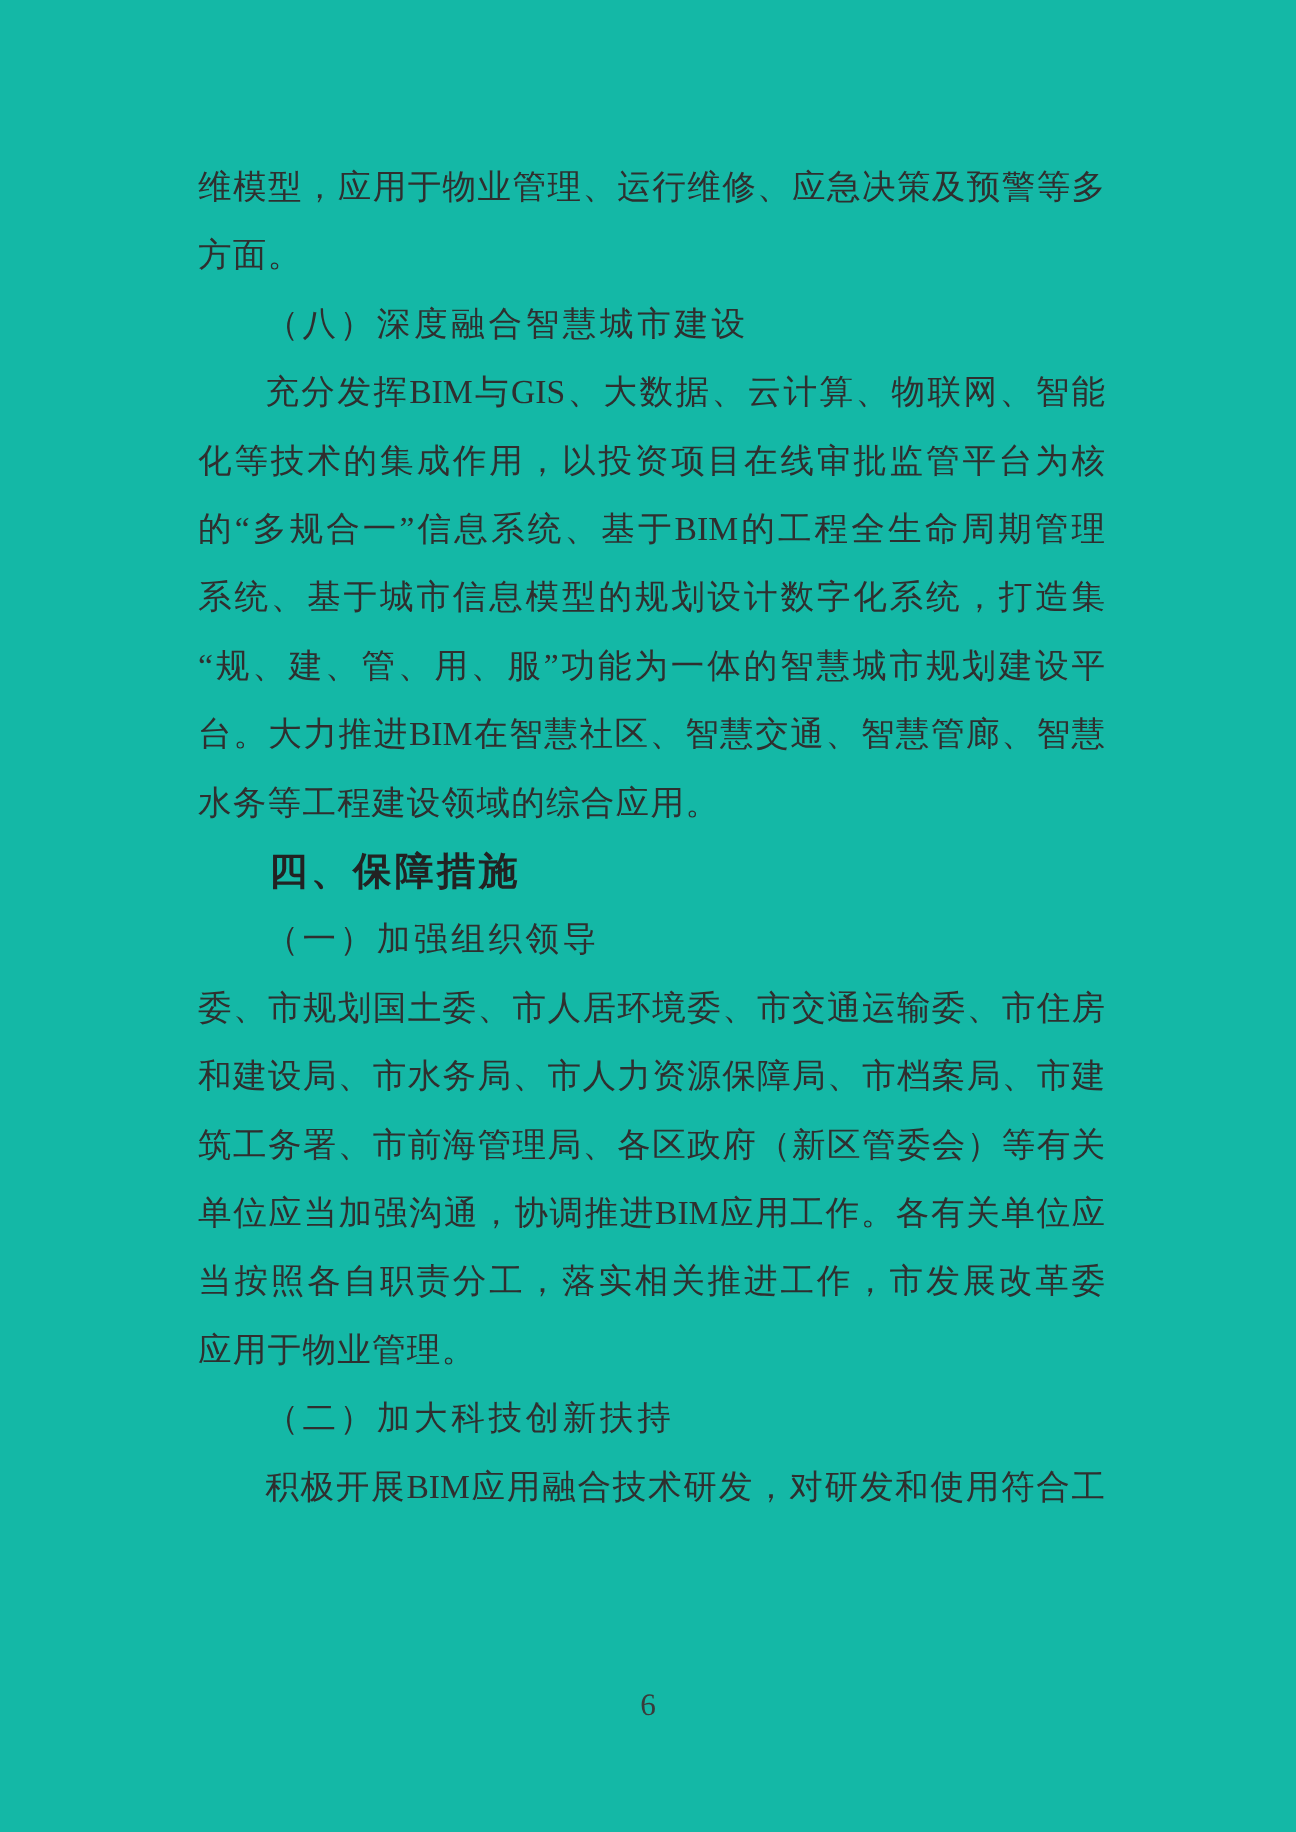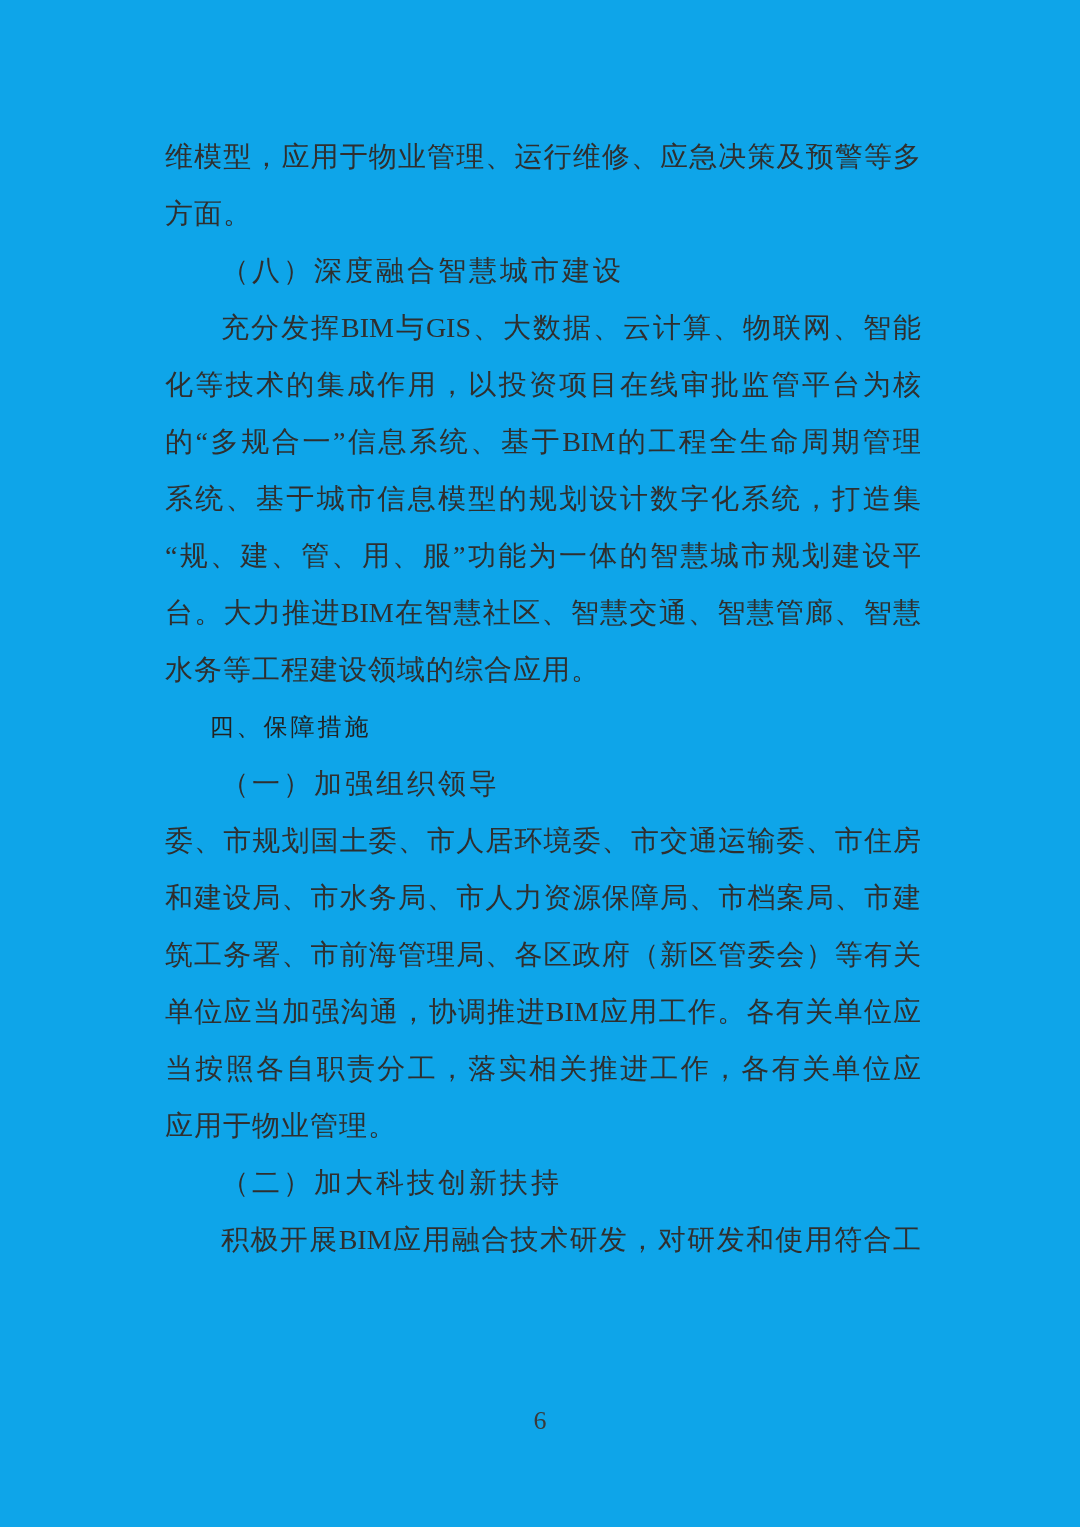--- a/index.html
+++ b/index.html
@@ -4,21 +4,21 @@
 <style>
   html, body {
     margin: 0;
     padding: 0;
     background: #ffffff;
   }
   .page {
     position: relative;
     width: 1080px;
     height: 1527px;
-    background: #0ea5e9;
+    background: #14b8a6;
     overflow: hidden;
     font-family: "Liberation Serif", "DejaVu Serif", serif;
     color: #2f2f2f;
   }
   .text-block {
     position: absolute;
     left: 165px;
     top: 128px;
     width: 756px;
   }
@@ -54,22 +54,22 @@
     text-align-last: left;
     text-indent: 2em;
     letter-spacing: 3px;
   }
   
   .heading {
     text-align: right;
     text-align-last: left;
     text-indent: 1.85em;
     font-family: "Liberation Sans", "DejaVu Sans", sans-serif;
-    font-weight: normal;
-    font-size: 24px;
+    font-weight: bold;
+    font-size: 32px;
     letter-spacing: 3px;
     color: #222222;
   }
   .page-number {
     position: absolute;
     left: 0;
     top: 1406px;
     width: 100%;
     text-align: center;
     font-size: 26px;
@@ -90,19 +90,19 @@
     <div class="line body-full">系统、基于城市信息模型的规划设计数字化系统，打造集</div>
     <div class="line body-full">“规、建、管、用、服”功能为一体的智慧城市规划建设平</div>
     <div class="line body-full">台。大力推进BIM在智慧社区、智慧交通、智慧管廊、智慧</div>
     <div class="line body-end">水务等工程建设领域的综合应用。</div>
     <div class="line heading">四、保障措施</div>
     <div class="line subheading">（一）加强组织领导</div>
     <div class="line body-full">委、市规划国土委、市人居环境委、市交通运输委、市住房</div>
     <div class="line body-full">和建设局、市水务局、市人力资源保障局、市档案局、市建</div>
     <div class="line body-full">筑工务署、市前海管理局、各区政府（新区管委会）等有关</div>
     <div class="line body-full">单位应当加强沟通，协调推进BIM应用工作。各有关单位应</div>
-    <div class="line body-full">当按照各自职责分工，落实相关推进工作，各有关单位应</div>
+    <div class="line body-full">当按照各自职责分工，落实相关推进工作，市发展改革委</div>
     <div class="line body-end">应用于物业管理。</div>
     <div class="line subheading">（二）加大科技创新扶持</div>
     <div class="line body-full-indent">积极开展BIM应用融合技术研发，对研发和使用符合工</div>
   </div>
   <div class="page-number">6</div>
 </div>
 
 </body></html>

